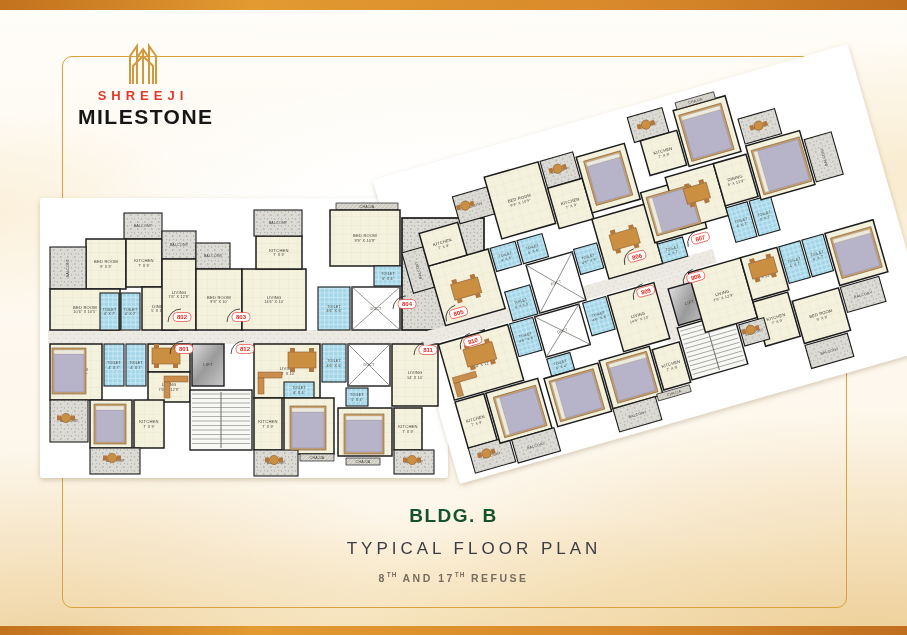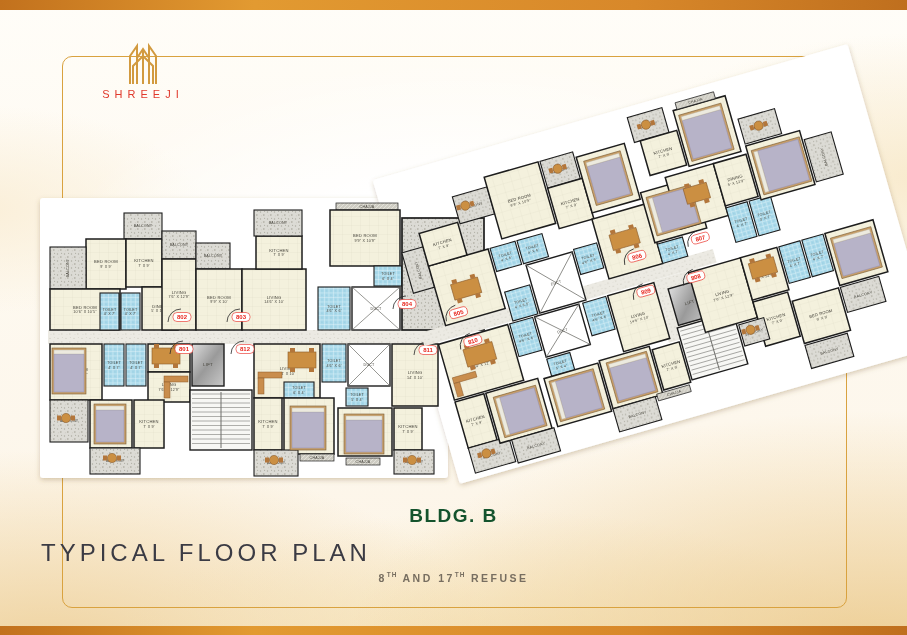--- a/index.html
+++ b/index.html
@@ -14,27 +14,27 @@
       radial-gradient(55% 38% at 101% 28%, rgba(247,231,197,.8), rgba(247,231,197,0) 60%),
       radial-gradient(45% 30% at -2% 33%, rgba(250,238,214,.9), rgba(250,238,214,0) 55%),
       linear-gradient(#fffdf8,#fcf4e6);}
   .bar{position:absolute;left:0;right:0;height:10px;
        background:linear-gradient(90deg,#c2711d,#e29a31 28%,#d8882a 70%,#bf6f1e);}
   .bar.top{top:0}.bar.bottom{bottom:0;height:9px}
   .frame{position:absolute;left:62px;right:60px;top:56px;bottom:27px;
          border:1.5px solid #d9a23f;border-radius:10px;pointer-events:none;}
   .logo{position:absolute;left:78px;top:36px;width:130px;text-align:center;}
   .logo-glyph{display:block;margin:0 auto 4px auto;}
-  .logo-shreeji{color:#e0392c;font-size:11px;font-weight:400;letter-spacing:5px;}
+  .logo-shreeji{color:#e0392c;font-size:13px;font-weight:700;letter-spacing:5px;}
   .logo-milestone{color:#161616;font-size:21px;font-weight:800;letter-spacing:1.5px;margin-top:2px;}
   .plan-wrap{position:absolute;inset:0;}
   .bldg-label{position:absolute;left:0;right:0;top:505px;text-align:center;
        color:#14532d;font-size:19px;font-weight:700;letter-spacing:1.5px;}
-  .plan-title{position:absolute;left:0;right:0;top:539px;
-       color:#3b3b44;font-size:24px;font-weight:400;letter-spacing:4px;margin-left:41px;}
+  .plan-title{position:absolute;left:0;right:0;top:539px;text-align:center;
+       color:#3b3b44;font-size:17px;font-weight:400;letter-spacing:4px;margin-left:41px;}
   .plan-sub{position:absolute;left:0;right:0;top:571px;text-align:center;
        color:#776e60;font-size:10.5px;letter-spacing:2.5px;font-weight:700;}
   .plan-sub sup{font-size:6.5px;letter-spacing:1px;}
   svg text{font-family:"Liberation Sans",sans-serif;}
 </style>
 </head>
 <body>
 
 <div class="waves"></div>
 <div class="bar top"></div>
@@ -45,20 +45,21 @@
   <svg class="logo-glyph" width="46" height="48" viewBox="0 0 46 48">
     <g fill="none" stroke="#d29a3f" stroke-width="2" stroke-linejoin="miter">
       <path d="M10,48 V20 L17,10 V48"></path>
       <path d="M17,48 V22 L23,13 L29,22 V48"></path>
       <path d="M29,48 V10 L36,20 V48"></path>
       <path d="M13,48 V30 L23,20 L33,30 V48"></path>
       <path d="M23,13 V48"></path>
     </g>
   </svg>
   <div class="logo-shreeji">SHREEJI</div>
+  <div class="logo-milestone">MILESTONE</div>
 </div>
 
 <div class="plan-wrap">
   <svg id="plan" width="907" height="635" viewBox="0 0 907 635">
     <defs>
       <pattern id="pSpeck" width="7" height="7" patternUnits="userSpaceOnUse">
         <rect width="7" height="7" fill="#dcdbd5"></rect>
         <circle cx="1.5" cy="2" r="0.7" fill="#adaba1"></circle>
         <circle cx="4.8" cy="5" r="0.9" fill="#b8b6ac"></circle>
         <circle cx="5.6" cy="1.2" r="0.5" fill="#9d9b90"></circle>

